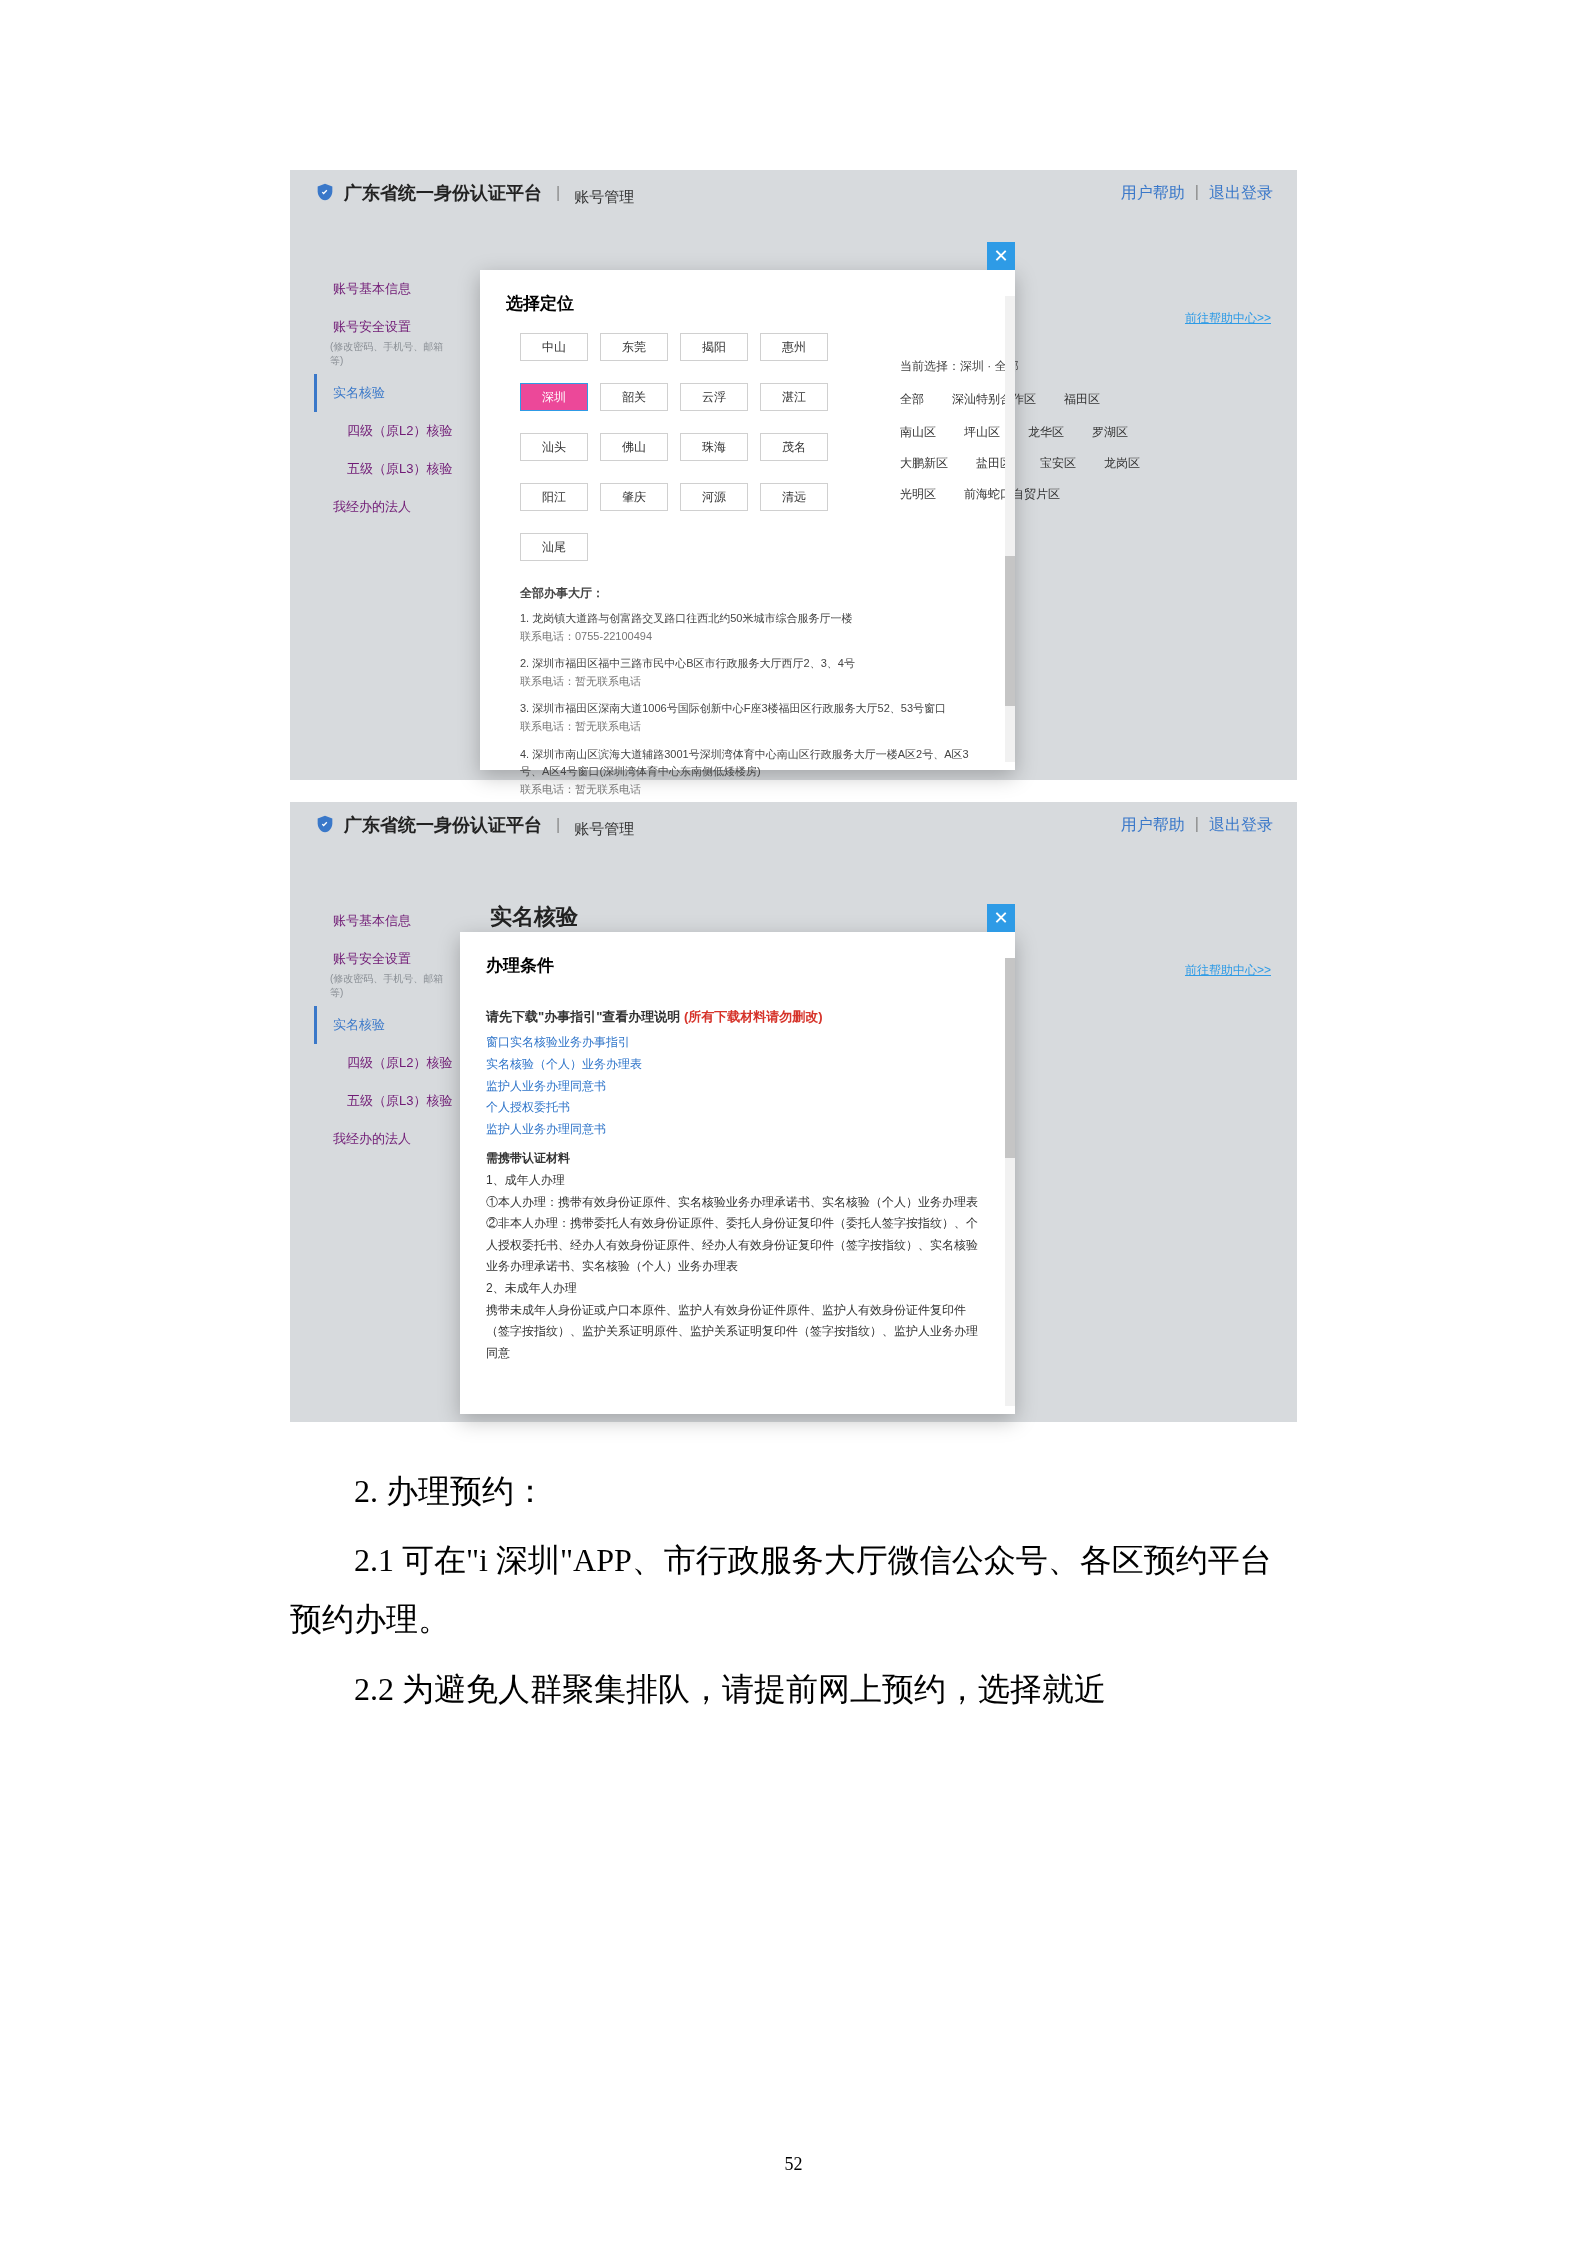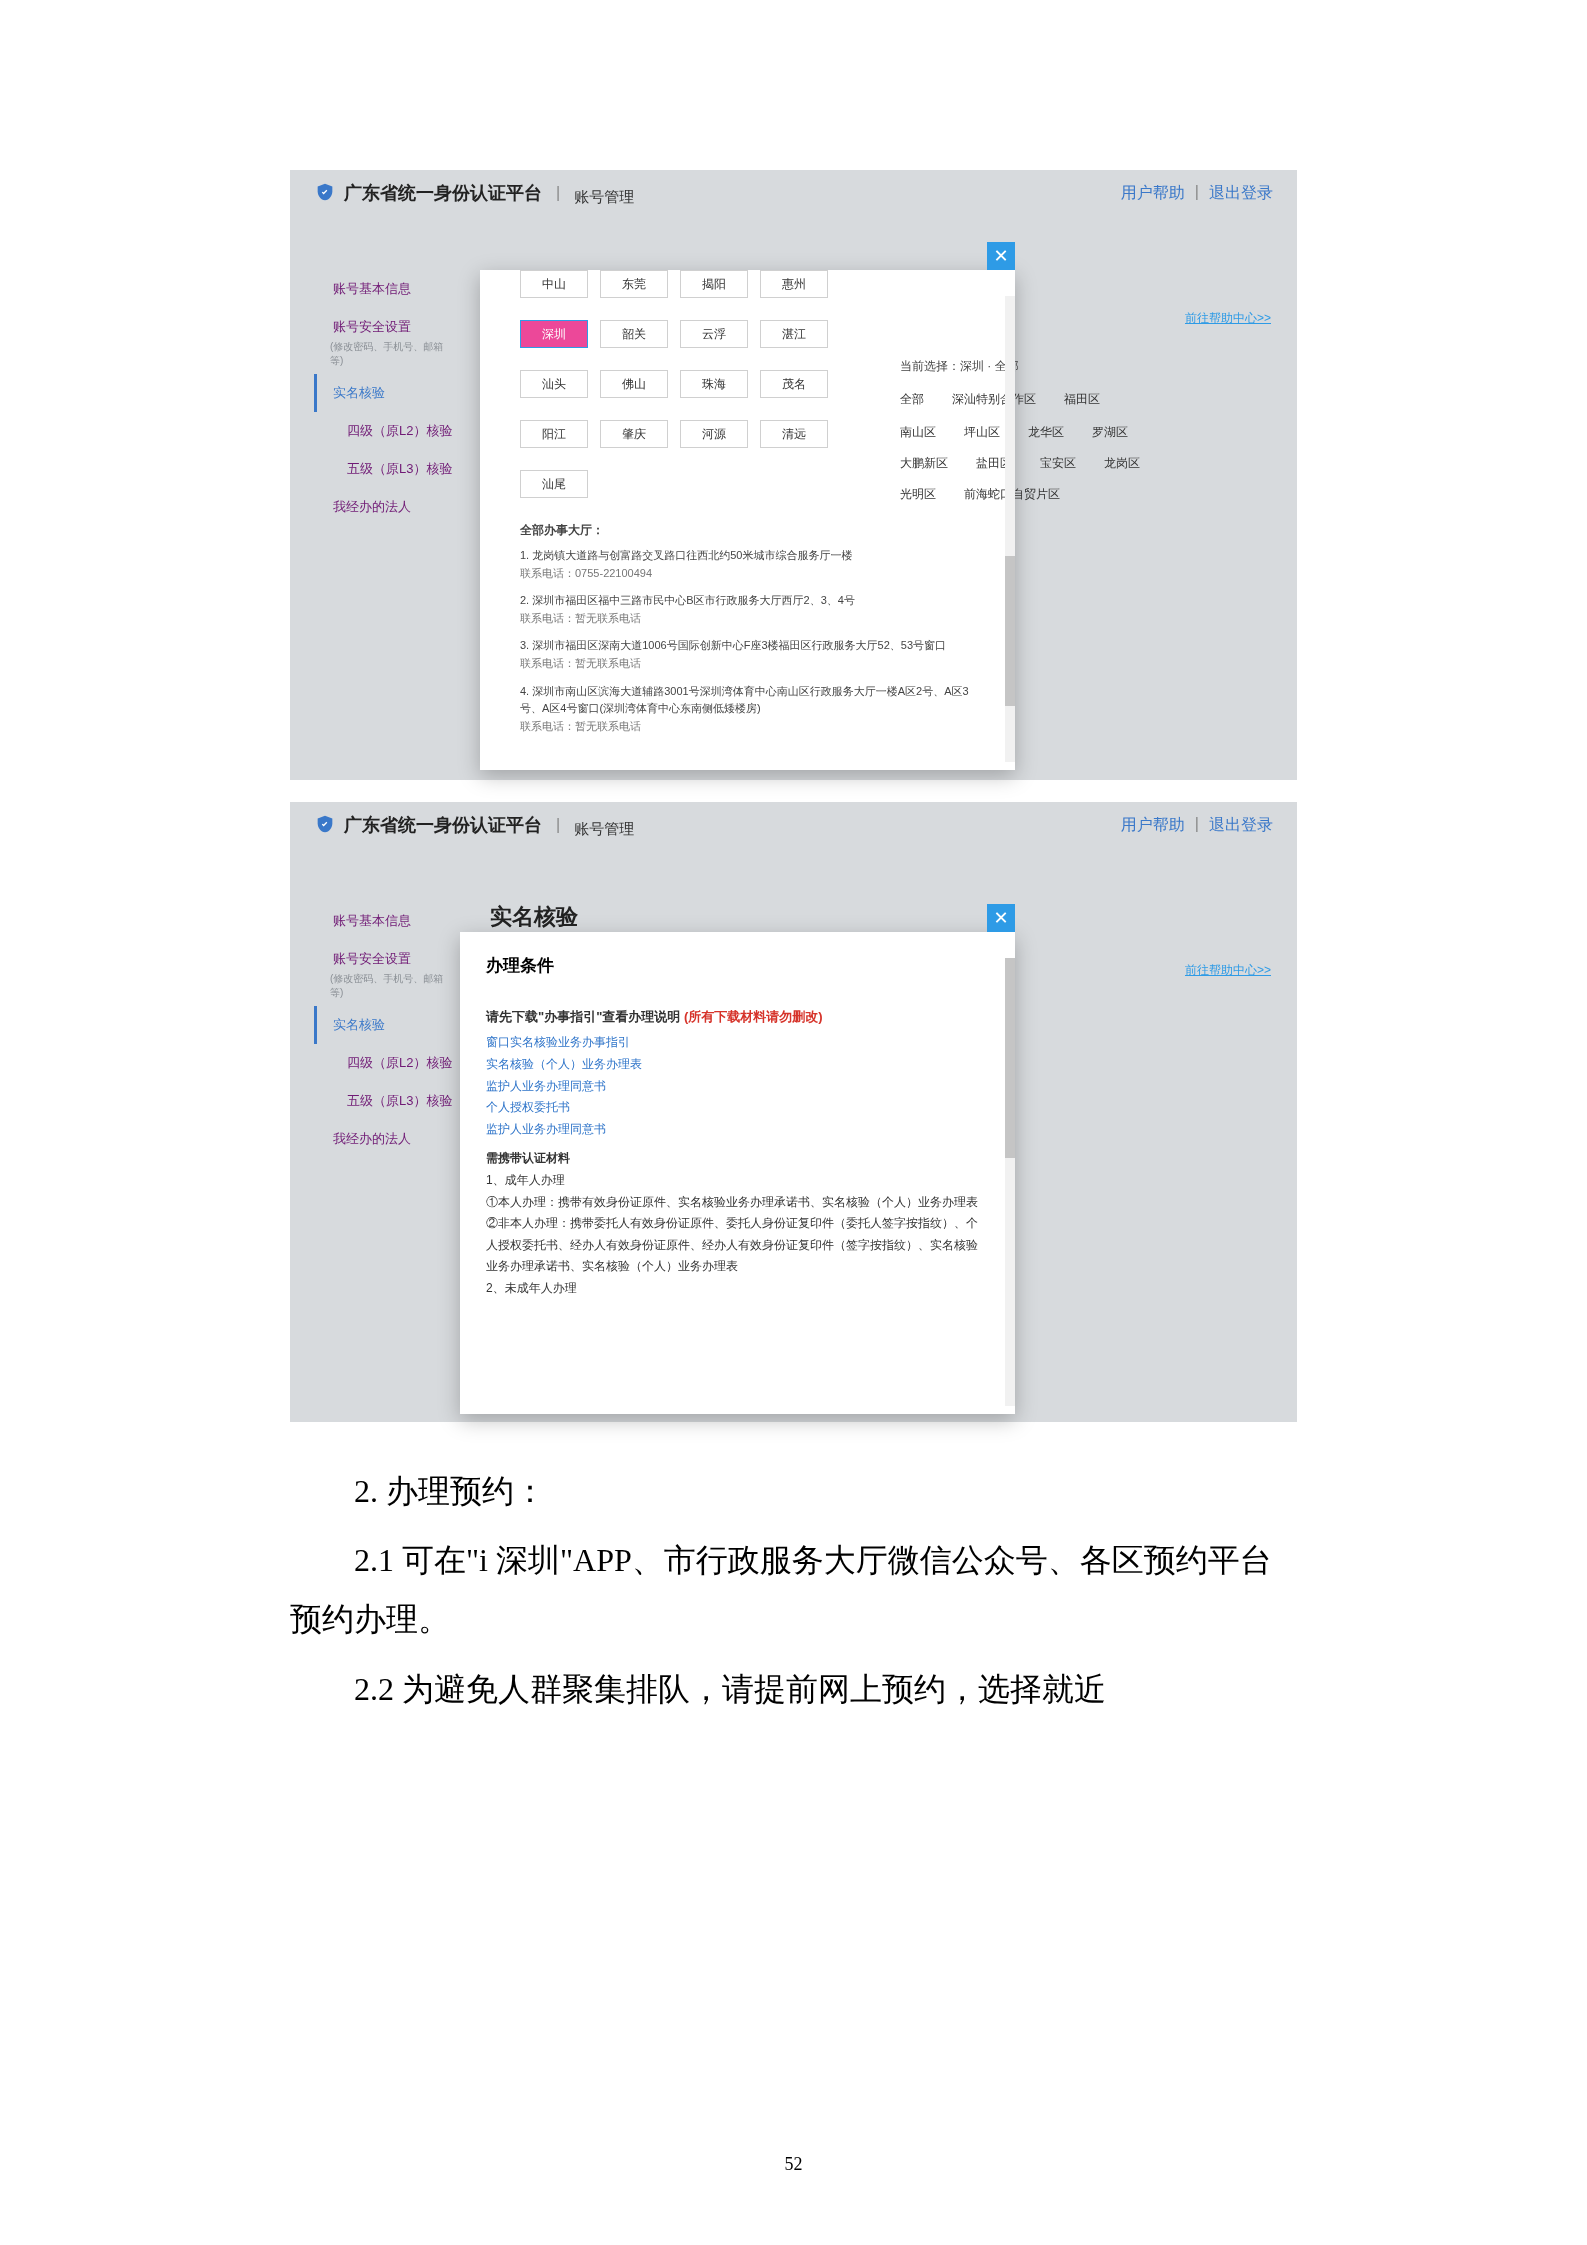--- a/index.html
+++ b/index.html
@@ -82,20 +82,21 @@
         <div class="sb-hint">(修改密码、手机号、邮箱等)</div>
         <div class="sb-item active">实名核验</div>
         <div class="sb-item sub">四级（原L2）核验</div>
         <div class="sb-item sub">五级（原L3）核验</div>
         <div class="sb-item">我经办的法人</div>
       </div>
     <a class="help-link-right">前往帮助中心&gt;&gt;</a>
 
     <div class="modal" style="left:190px;top:100px;width:535px;height:500px;">
       <div class="modal-close">✕</div>
+      <div class="modal-title">选择定位</div>
       <div style="display:flex;">
         <div class="city-grid" id="city-grid">
             <div class="city">中山</div>
             <div class="city">东莞</div>
             <div class="city">揭阳</div>
             <div class="city">惠州</div>
             <div class="city sel">深圳</div>
             <div class="city">韶关</div>
             <div class="city">云浮</div>
             <div class="city">湛江</div>
@@ -186,20 +187,21 @@
             <a class="dl-link">实名核验（个人）业务办理表</a>
             <a class="dl-link">监护人业务办理同意书</a>
             <a class="dl-link">个人授权委托书</a>
             <a class="dl-link">监护人业务办理同意书</a>
           </div>
         <div class="bold">需携带认证材料</div>
         <div>1、成年人办理</div>
         <div>①本人办理：携带有效身份证原件、实名核验业务办理承诺书、实名核验（个人）业务办理表</div>
         <div>②非本人办理：携带委托人有效身份证原件、委托人身份证复印件（委托人签字按指纹）、个人授权委托书、经办人有效身份证原件、经办人有效身份证复印件（签字按指纹）、实名核验业务办理承诺书、实名核验（个人）业务办理表</div>
         <div>2、未成年人办理</div>
+        <div>携带未成年人身份证或户口本原件、监护人有效身份证件原件、监护人有效身份证件复印件（签字按指纹）、监护关系证明原件、监护关系证明复印件（签字按指纹）、监护人业务办理同意</div>
       </div>
       <div class="scroll-ind">
           <div class="scroll-thumb" style="top:0;height:200px;"></div>
         </div>
     </div>
   </div>
 
   <div class="doc-text">
     <p>2. 办理预约：</p>
     <p style="text-indent:2em;">2.1 可在"i 深圳"APP、市行政服务大厅微信公众号、各区预约平台预约办理。</p>

